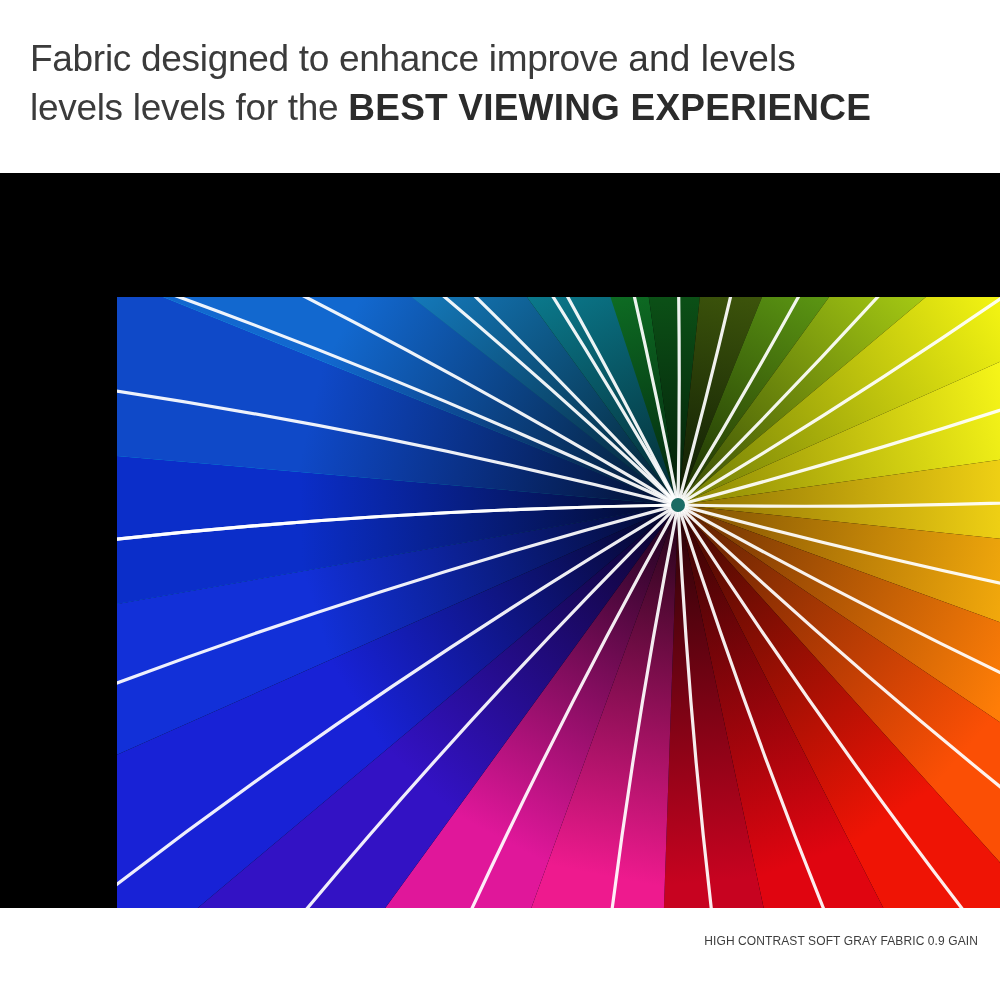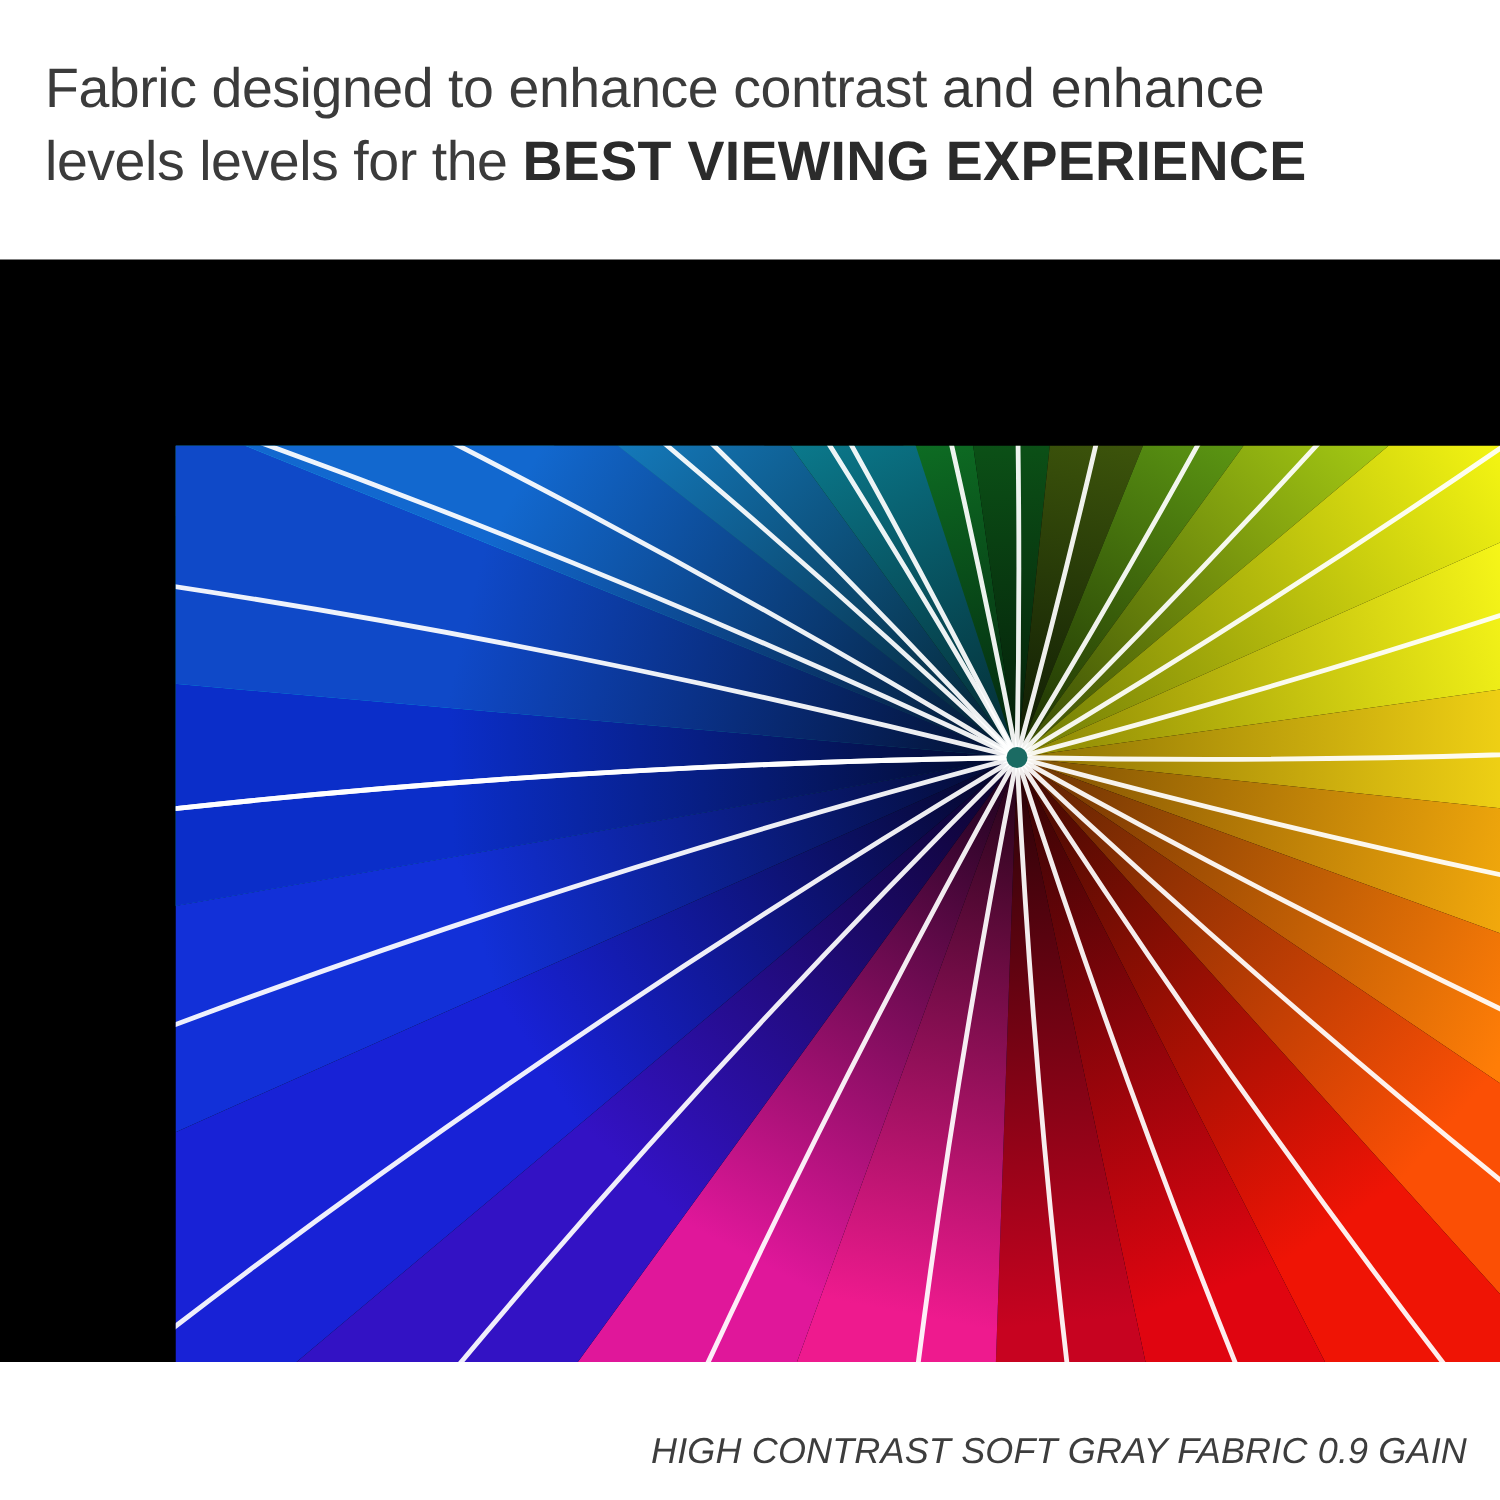--- a/index.html
+++ b/index.html
@@ -80,34 +80,33 @@
     position: absolute;
     left: 0;
     top: 908px;
     width: 1000px;
     height: 92px;
     background: #ffffff;
   }
   .caption-text {
     position: absolute;
     right: 22px;
-    top: 46px;
+    top: 26px;
     color: #3d3d3d;
-    font-size: 24px;
+    font-size: 12px;
     font-weight: 300;
     letter-spacing: 0.1px;
     white-space: nowrap;
-    font-style: italic;
   }
 </style>
 </head>
 <body>
 
 <div class="headline">
-  <div class="headline-line"><span class="hl-light">Fabric designed to enhance contrast </span><span class="hl-semi">and enhance</span></div>
+  <div class="headline-line"><span class="hl-light">Fabric designed to enhance improve </span><span class="hl-semi">and levels</span></div>
   <div class="headline-line"><span class="hl-light">levels levels for the </span><span class="hl-bold">BEST VIEWING EXPERIENCE</span></div>
 </div>
 
 <div class="stage">
   <div class="screen">
     <svg viewBox="0 0 883 611" preserveAspectRatio="none">
       <defs id="ray-gradients">
           <linearGradient id="g0" gradientUnits="userSpaceOnUse" x1="561" y1="208" x2="-337.7665812791164" y2="160.89763938135079">
             <stop offset="0%" stop-color="#0b3f4c"></stop>
             <stop offset="42%" stop-color="#00b9d6"></stop>

